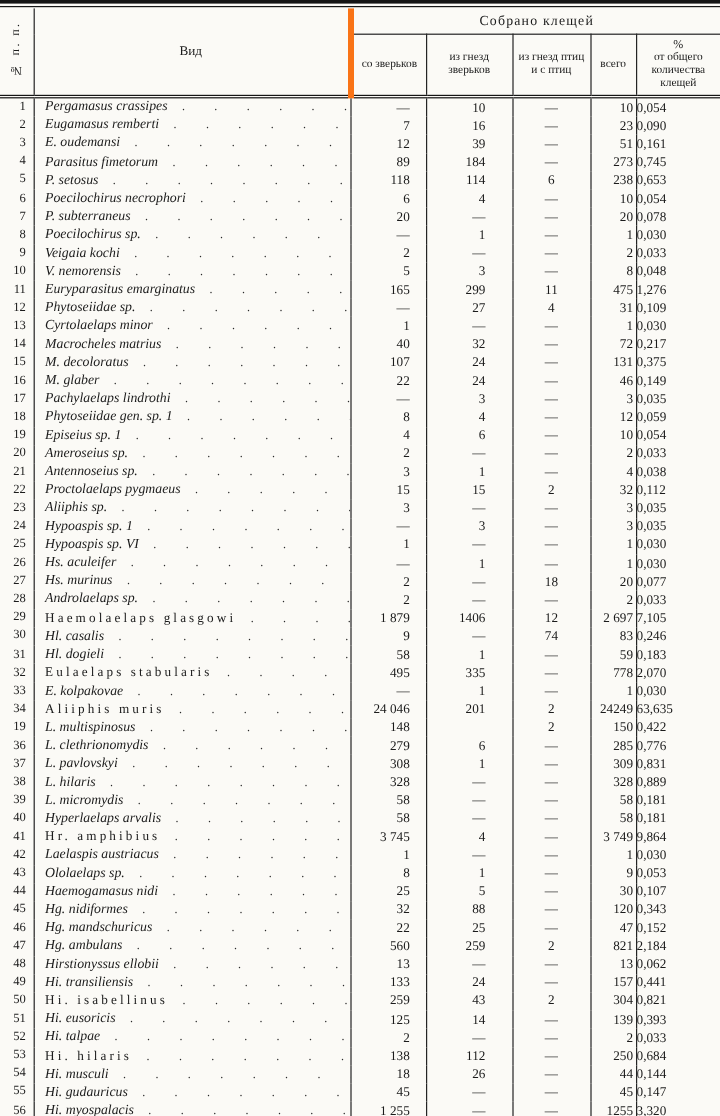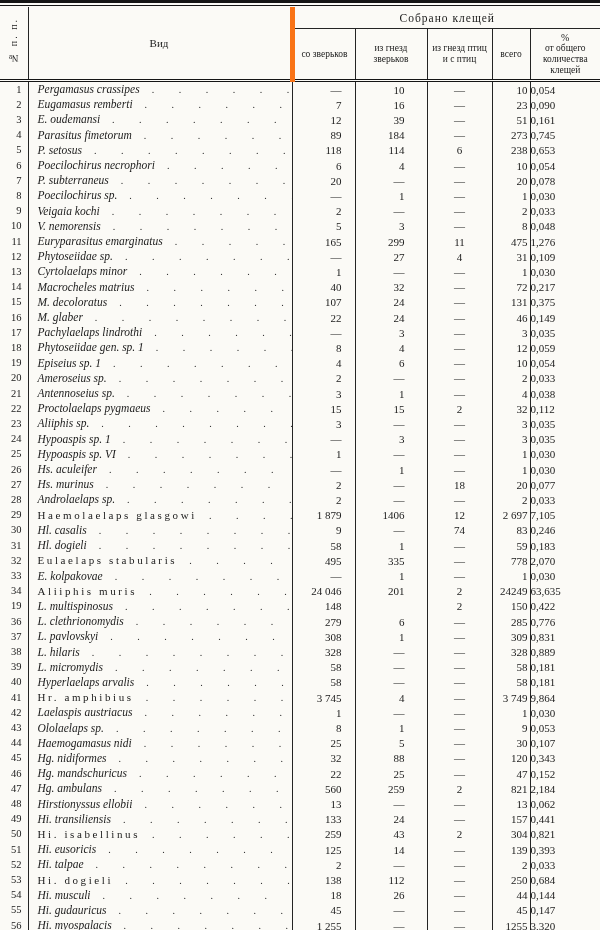--- a/index.html
+++ b/index.html
@@ -794,21 +794,21 @@
           <td class="a1">2</td>
           <td class="a2">—</td>
           <td class="a3">—</td>
           <td class="a4">2</td>
           <td class="a5">0,033</td>
         </tr>
         <tr>
           <td class="c-num">53</td>
           <td class="c-name">
             <div class="nwrap">
-              <span class="sp spaced">Hi. dogieli</span>
+              <span class="sp spaced">Hi. hilaris</span>
               <span class="leader"></span>
             </div>
           </td>
           <td class="a1">138</td>
           <td class="a2">112</td>
           <td class="a3">—</td>
           <td class="a4">250</td>
           <td class="a5">0,684</td>
         </tr>
         <tr>

